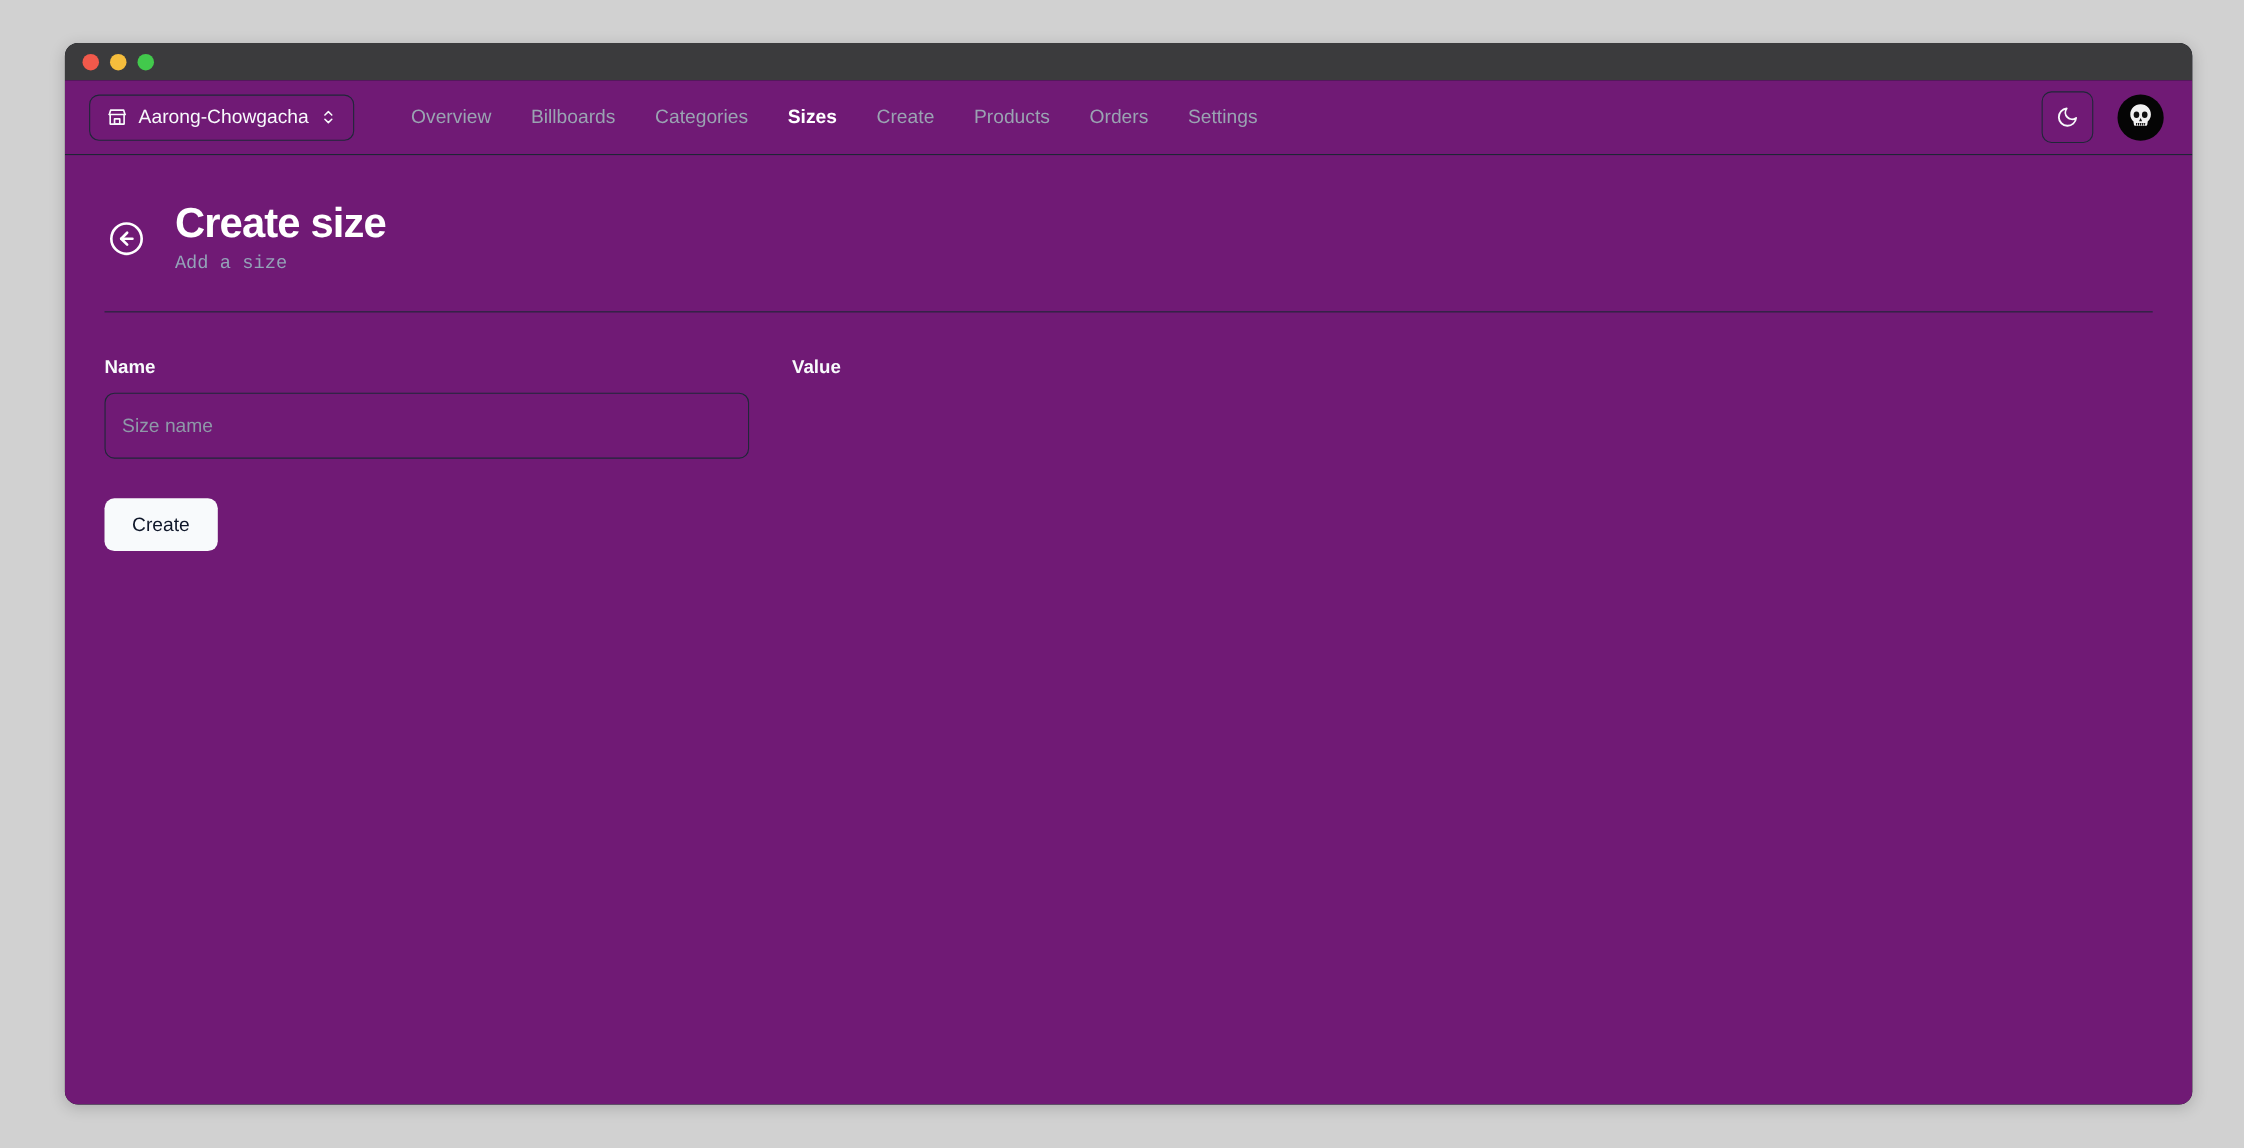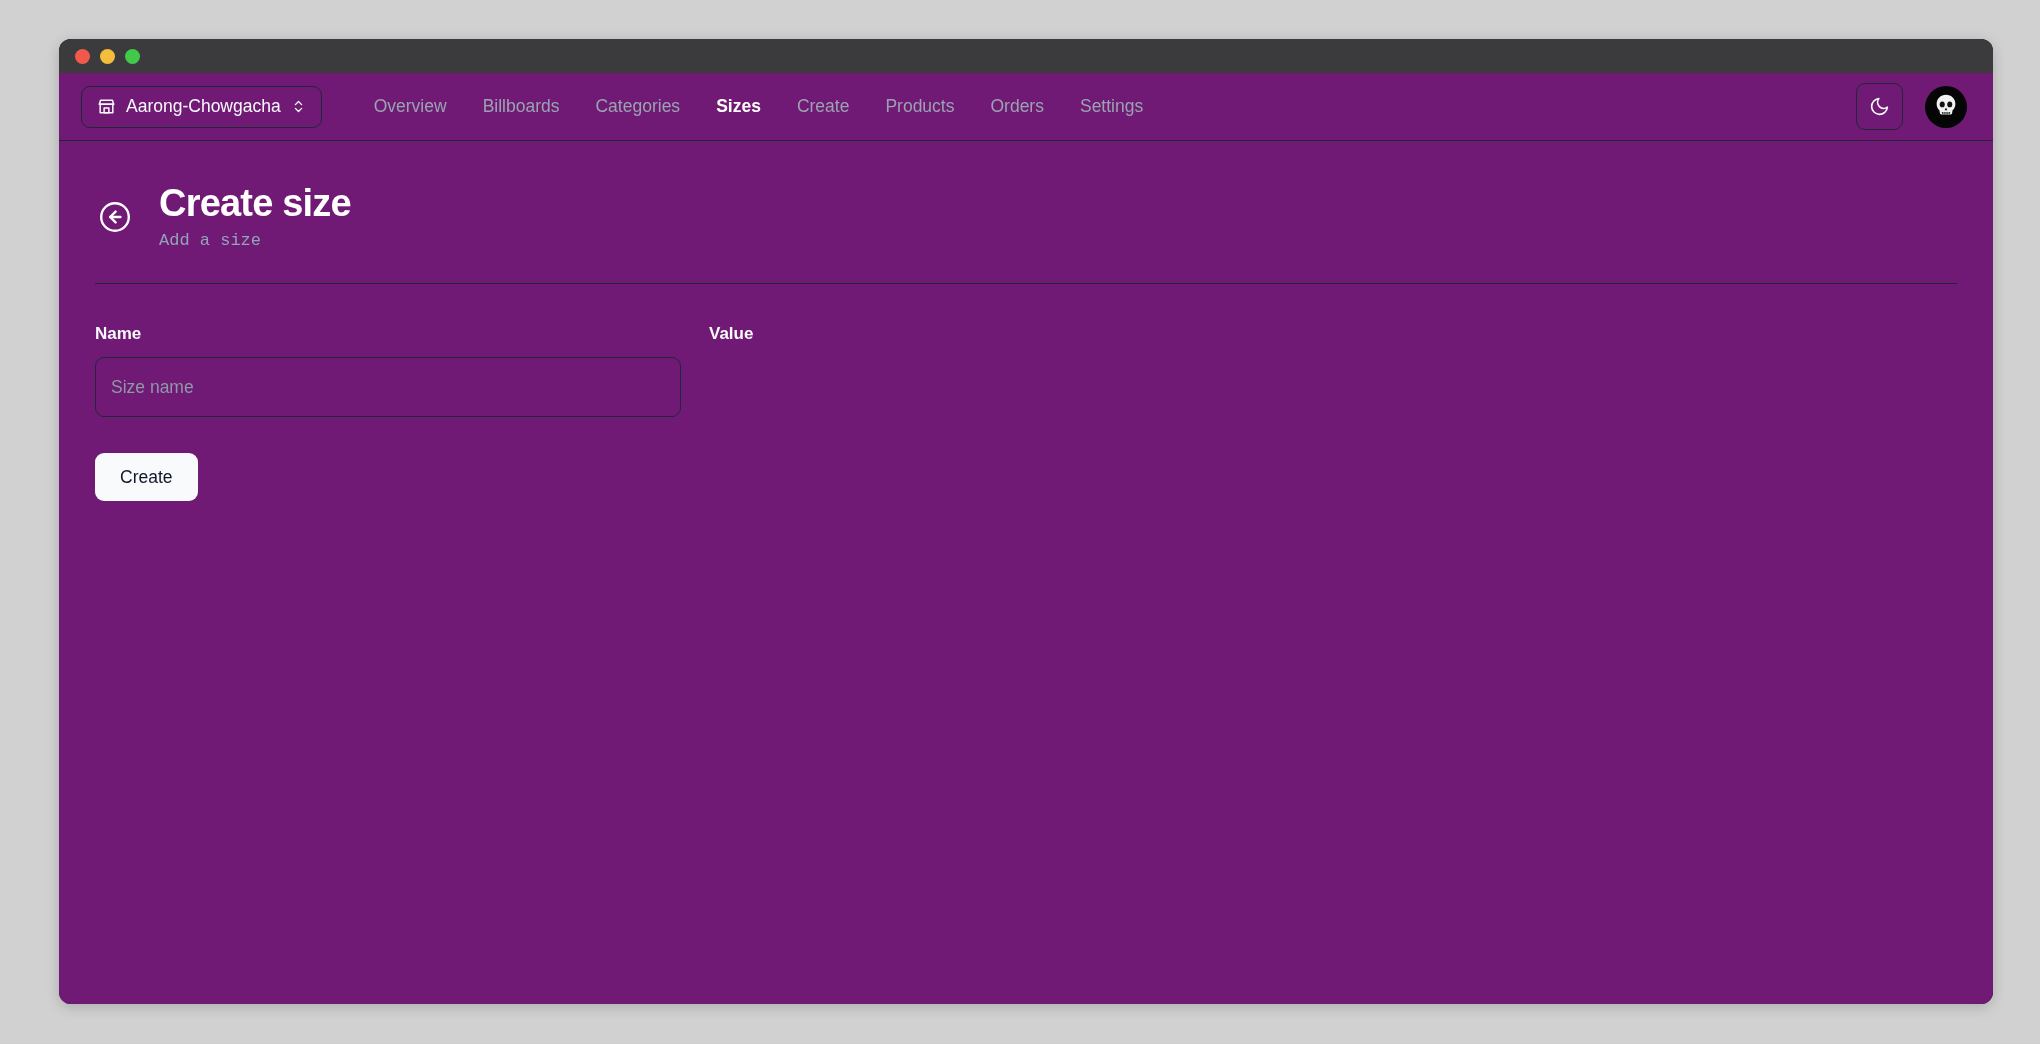--- a/index.html
+++ b/index.html
@@ -175,21 +175,21 @@
     background: #1e2535;
     border: none;
   }
 
   #form {
     padding-top: 40px;
   }
 
   #field-row {
     display: flex;
-    gap: 28px;
+    gap: 39px;
   }
   .form-field {
     width: 586px;
   }
   .field-label {
     display: block;
     font-size: 17px;
     font-weight: bold;
     color: #f8fafc;
     margin-bottom: 13px;

